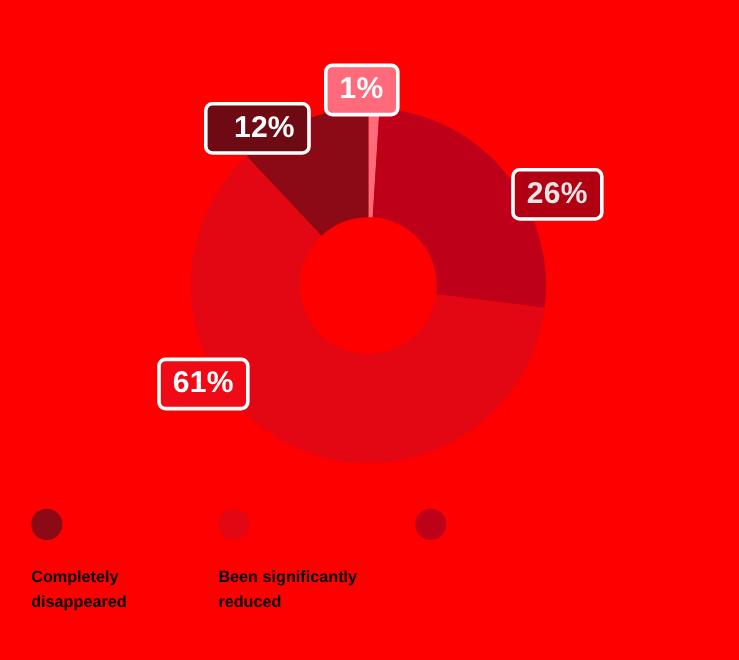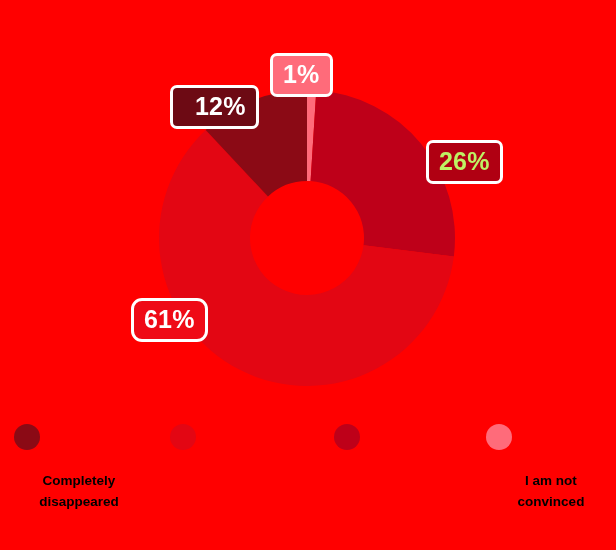--- a/index.html
+++ b/index.html
@@ -71,22 +71,21 @@
     top: 424px;
     width: 616px;
     height: 126px;
     display: flex;
     flex-direction: row;
     align-items: flex-start;
   }
   .legend-item {
     position: relative;
     box-sizing: border-box;
-    padding-left: 14px;
-    text-align: center;
+    padding-left: 26px;
   }
   .legend-swatch {
     width: 26px;
     height: 26px;
     border-radius: 50%;
     display: block;
     margin-bottom: 21px;
   }
   .legend-label {
     display: block;
@@ -115,37 +114,34 @@
           <path d="M 316.29299689033843 90.2920441926158 A 148 148 0 0 1 453.83297579454273 256.54931856751705 L 363.55053797492525 245.14399431316534 A 57 57 0 0 0 310.5790596131709 181.1124764795885 Z" fill="#be0019"></path>
           <path d="M 453.83297579454273 256.54931856751705 A 148 148 0 1 1 205.68702832255406 130.1126431416311 L 267.98081496206476 196.44878823697957 A 57 57 0 1 0 363.55053797492525 245.14399431316534 Z" fill="#e30613"></path>
           <path d="M 205.68702832255406 130.1126431416311 A 148 148 0 0 1 307 90 L 307 181 A 57 57 0 0 0 267.98081496206476 196.44878823697957 Z" fill="#8b0a15"></path>
         </g>
     </svg>
 
     <div class="pct-label" id="label-1" style="background: rgb(255, 107, 122); border-color: rgb(255, 255, 255); color: rgb(255, 255, 255);">1%</div>
 
     <div class="pct-label" id="label-12" style="background: rgb(109, 10, 20); border-color: rgb(255, 255, 255); color: rgb(255, 255, 255);">12%</div>
 
-    <div class="pct-label" id="label-26" style="background: rgb(176, 0, 18); border-color: rgb(255, 255, 255); color: #bef264;">26%</div>
+    <div class="pct-label" id="label-26" style="background: rgb(176, 0, 18); border-color: rgb(255, 255, 255); color: #e5e5e5;">26%</div>
 
-    <div class="pct-label" id="label-61" style="background: rgb(239, 10, 22); border-color: rgb(255, 255, 255); color: rgb(255, 255, 255); border-radius: 11px;">61%</div>
+    <div class="pct-label" id="label-61" style="background: rgb(239, 10, 22); border-color: rgb(255, 255, 255); color: rgb(255, 255, 255);">61%</div>
   </div>
 
   <div class="legend" id="legend">
       <div class="legend-item legend-item-0">
         <span class="legend-swatch" style="background: rgb(139, 10, 21);"></span>
         <span class="legend-label">Completely
 disappeared</span>
       </div>
       <div class="legend-item legend-item-1">
         <span class="legend-swatch" style="background: rgb(227, 6, 19);"></span>
+        <span class="legend-label">Been significantly
+reduced</span>
       </div>
       <div class="legend-item legend-item-2">
         <span class="legend-swatch" style="background: rgb(190, 0, 25);"></span>
-      </div>
-      <div class="legend-item legend-item-3">
-        <span class="legend-swatch" style="background: rgb(255, 107, 122);"></span>
-        <span class="legend-label">I am not
-convinced</span>
       </div>
     </div>
 
 </div>
 
 </body></html>

